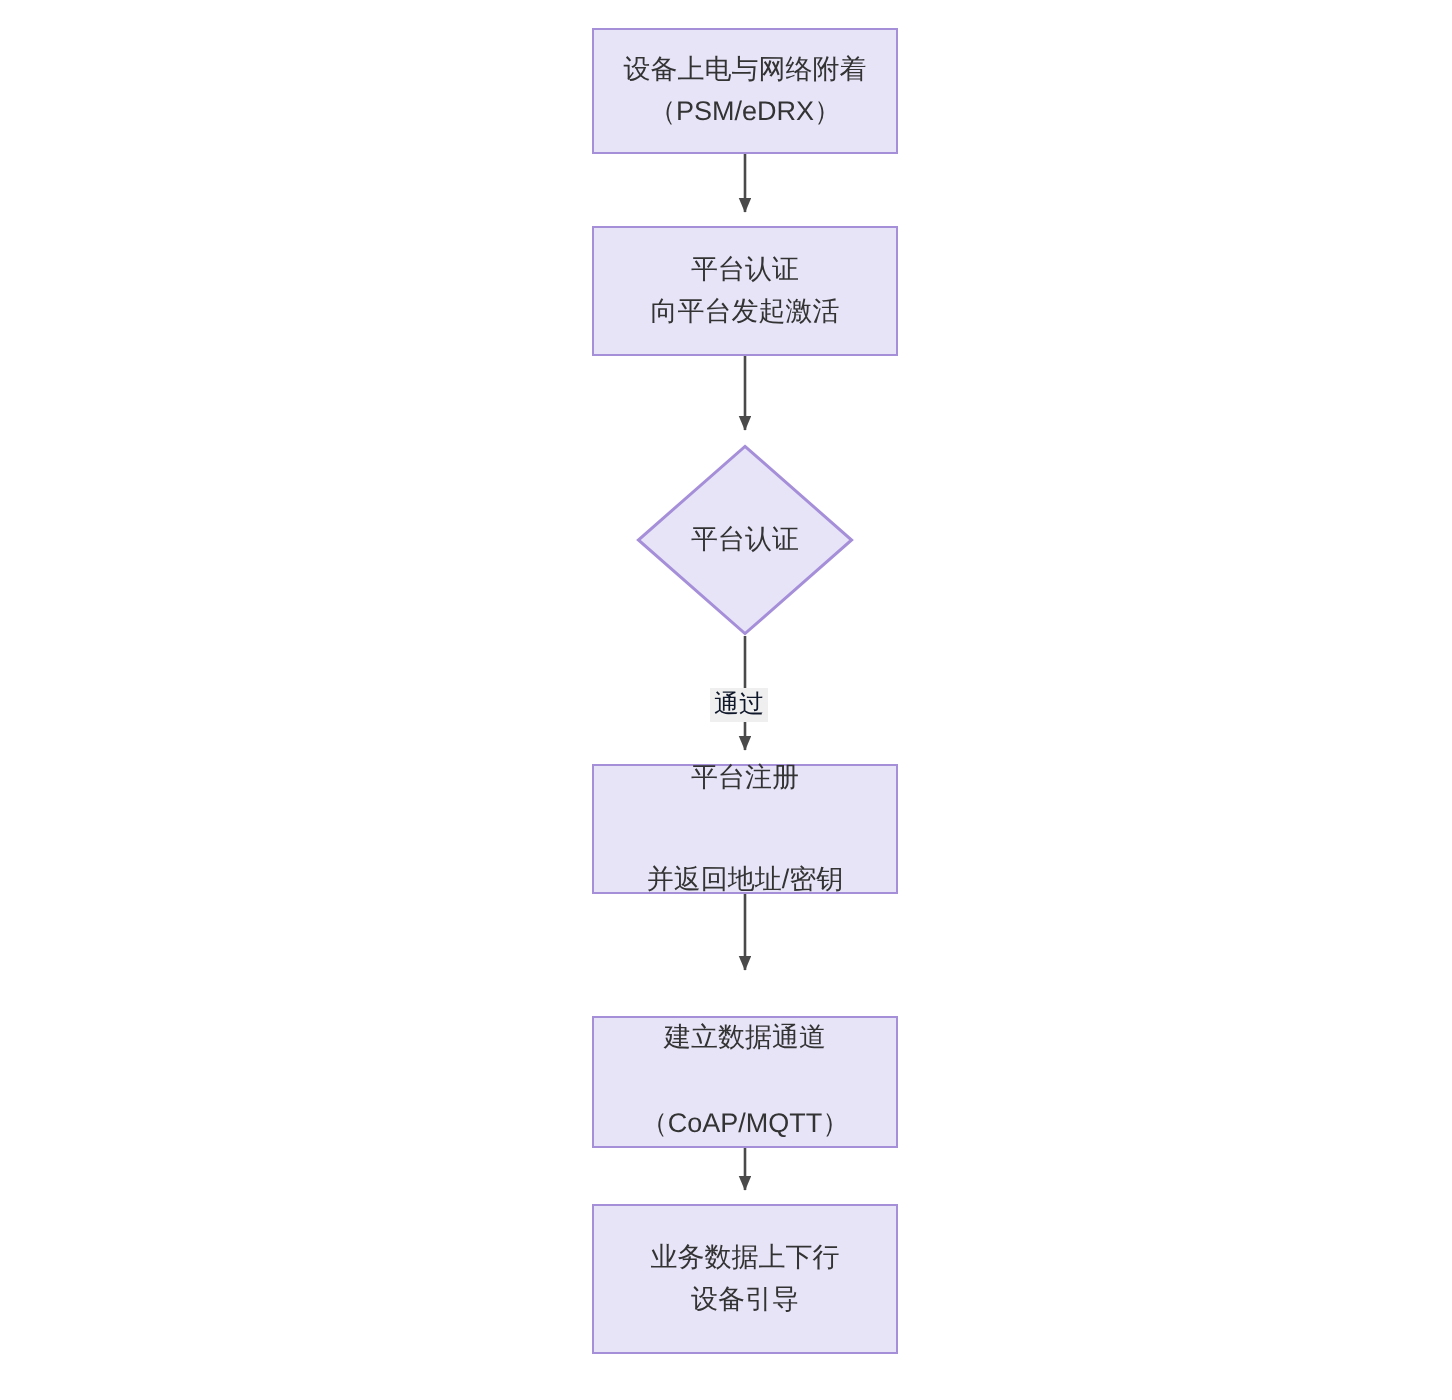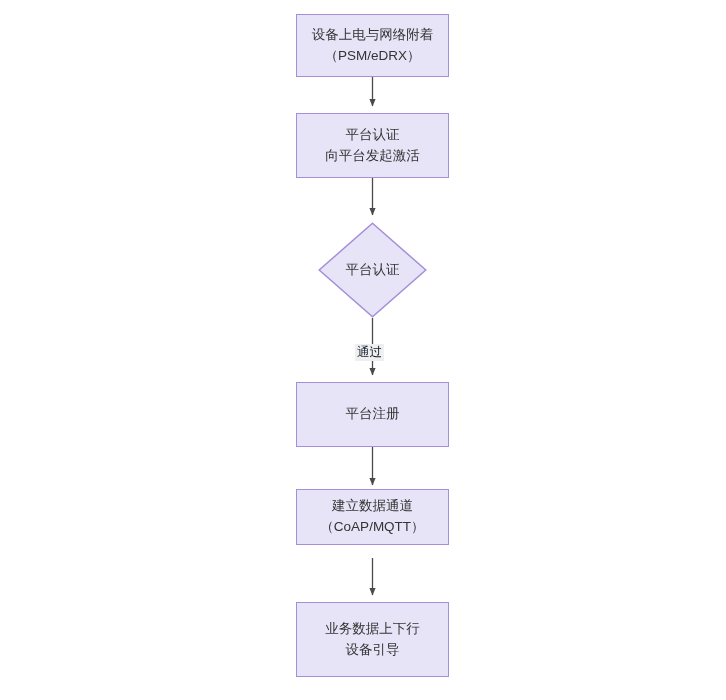--- a/index.html
+++ b/index.html
@@ -119,23 +119,24 @@
     <svg class="diamond-shape" viewBox="0 0 109 96" xmlns="http://www.w3.org/2000/svg" preserveAspectRatio="none">
       <polygon points="54.5,1.2 107.8,48 54.5,94.8 1.2,48" fill="#e8e4f8" stroke="#a68fd9" stroke-width="1.5"></polygon>
     </svg>
     <div class="diamond-label">平台认证</div>
   </div>
 
   <div class="edge-label" style="left:355px; top:344px;">通过</div>
 
   <div class="node" style="left:296px; top:382px; width:153px; height:65px;gap:30px;">
     <span class="line">平台注册</span>
+    <span class="line">并返回地址/密钥</span>
   </div>
 
-  <div class="node" style="left:296px; top:489px; width:153px; height:56px;">
+  <div class="node" style="left:296px; top:508px; width:153px; height:66px;justify-content:space-between;">
     <span class="line">建立数据通道</span>
     <span class="line">（CoAP/MQTT）</span>
   </div>
 
   <div class="node" style="left:296px; top:602px; width:153px; height:75px;">
     <span class="line">业务数据上下行</span>
     <span class="line">设备引导</span>
   </div>
 
 </div>

